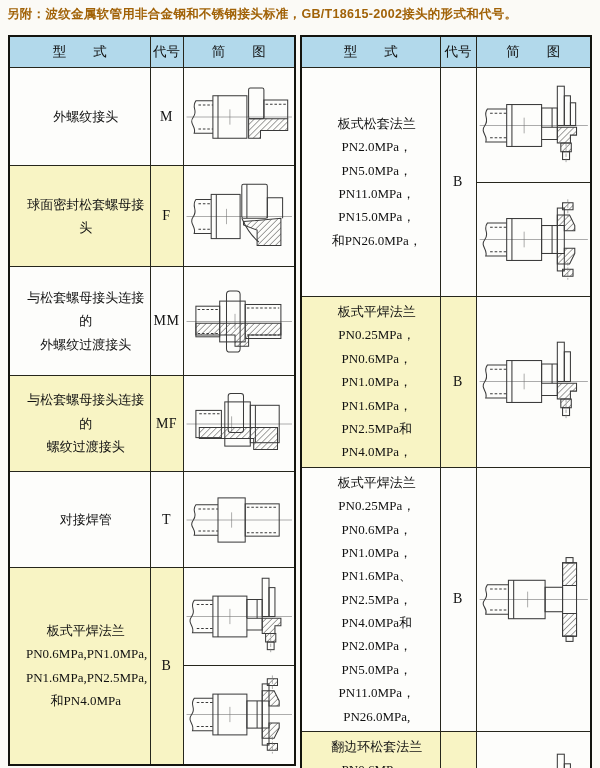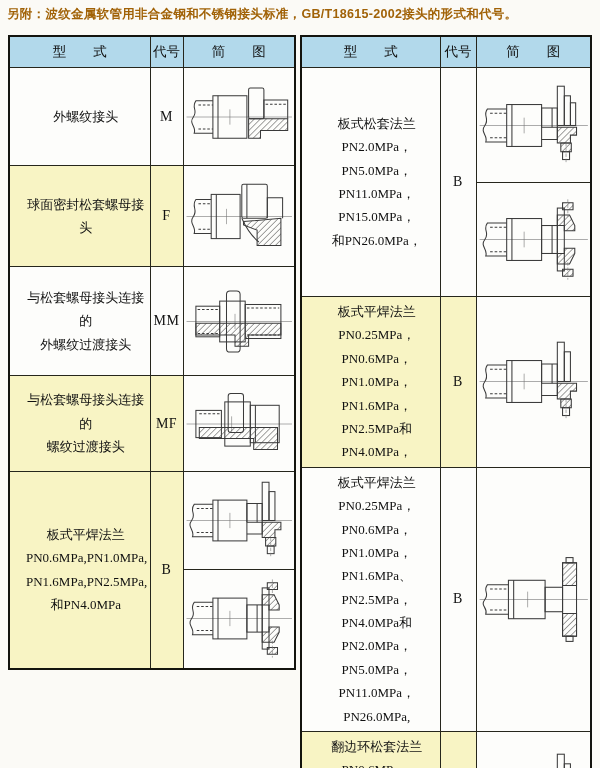--- a/index.html
+++ b/index.html
@@ -166,20 +166,46 @@
 <g fill="none" stroke="#3a3a3a" stroke-width="1.2">
                   <line x1="3" y1="50" x2="127" y2="50" stroke="#777" stroke-width="0.7"></line>
                   <line x1="56" y1="41" x2="56" y2="59" stroke="#777" stroke-width="0.7"></line>
                   <rect x="14" y="34" width="30" height="32"></rect>
                   <line x1="18" y1="38" x2="42" y2="38" stroke-dasharray="3 2.2"></line>
                   <rect x="48" y="24" width="30" height="52"></rect>
                   <rect x="52" y="14" width="18" height="46" rx="3"></rect>
                   <rect x="78" y="28" width="34" height="44"></rect>
                   <line x1="84" y1="28" x2="84" y2="72"></line>
                   <polygon points="18,54 110,54 110,80 82,80 82,67 18,67" fill="url(#hp)" stroke="#3a3a3a"></polygon>
+                </g>
+              </svg>
+            </div>
+          </td>
+    </tr>
+    <tr style="height:96px">
+      <td class="type">对接焊管</td>
+      <td class="code">T</td>
+      <td class="dgc">
+            <div class="diag" style="height:92px">
+              <svg viewBox="0 0 130 100" preserveAspectRatio="xMidYMid meet">
+<defs>
+                  <pattern id="hp" patternUnits="userSpaceOnUse" width="5" height="5" patternTransform="rotate(45)">
+<line x1="0" y1="0" x2="0" y2="5" stroke="#4a4a4a" stroke-width="1.2"></line>
+                  </pattern>
+                </defs>
+<g fill="none" stroke="#3a3a3a" stroke-width="1.2">
+                  <line x1="3" y1="50" x2="127" y2="50" stroke="#777" stroke-width="0.7"></line>
+                  <line x1="56" y1="41" x2="56" y2="59" stroke="#777" stroke-width="0.7"></line>
+                  <path d="M40 32 H14 C8 40 17 42 11 50 C5 58 15 60 12 68 H40"></path>
+                  <line x1="17" y1="37" x2="40" y2="37" stroke-dasharray="3 2.2"></line>
+                  <line x1="17" y1="63" x2="40" y2="63" stroke-dasharray="3 2.2"></line>
+                  <rect x="40" y="24" width="32" height="52"></rect>
+                  <rect x="72" y="31" width="40" height="38"></rect>
+                  <line x1="74" y1="35" x2="110" y2="35" stroke-dasharray="3 2.2"></line>
+                  <line x1="74" y1="65" x2="110" y2="65" stroke-dasharray="3 2.2"></line>
                 </g>
               </svg>
             </div>
           </td>
     </tr>
     <tr style="height:197px">
       <td class="type hl">板式平焊法兰
 PN0.6MPa,PN1.0MPa,
 PN1.6MPa,PN2.5MPa,
 和PN4.0MPa</td>

